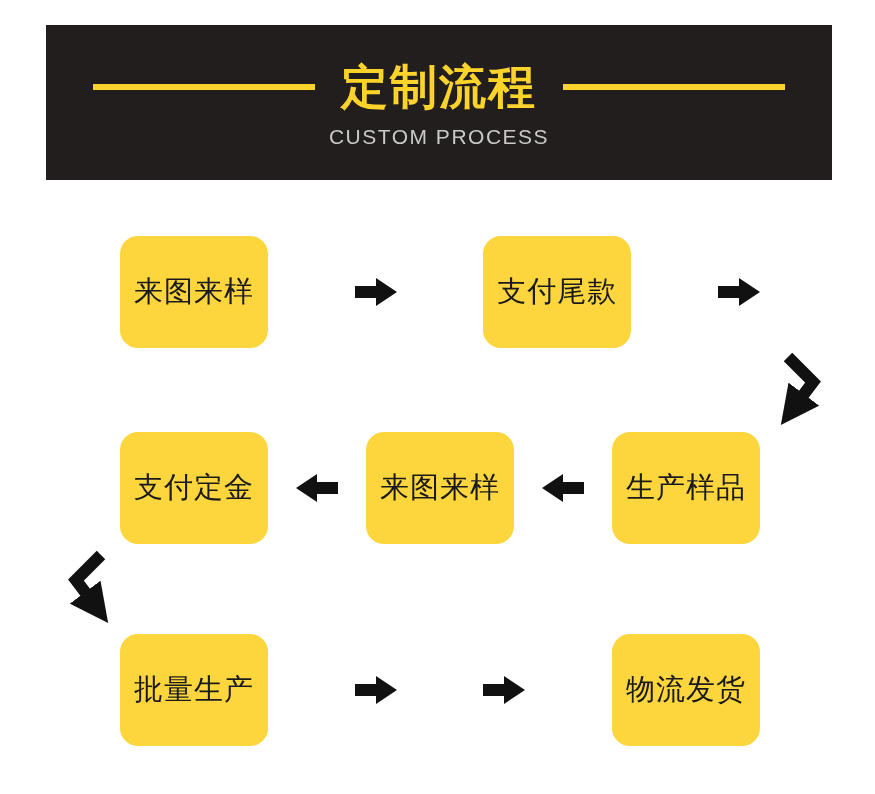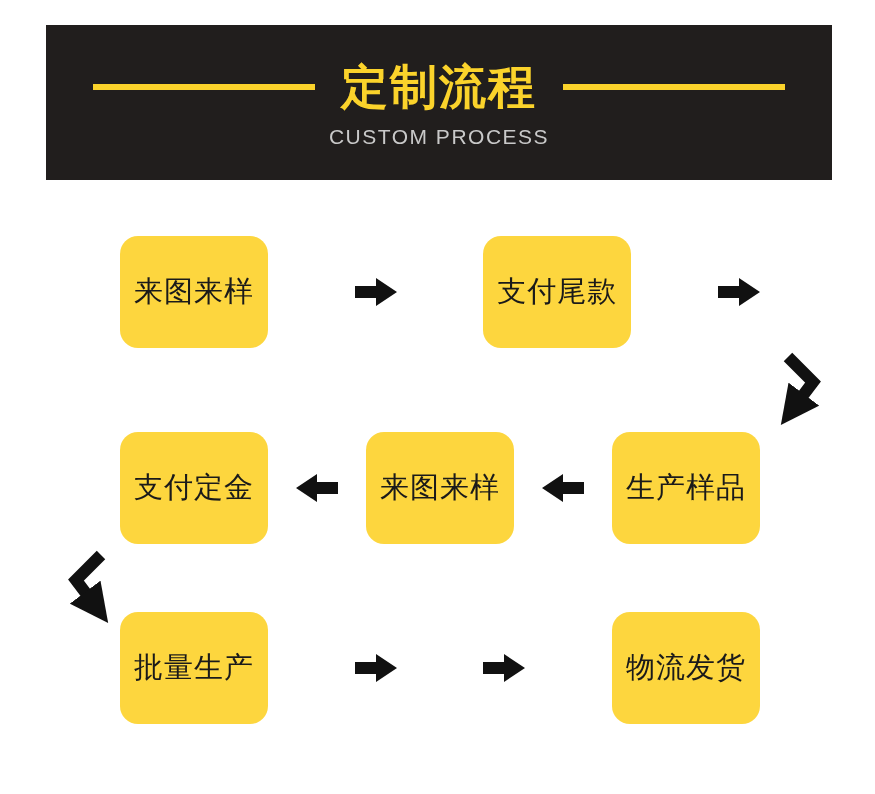--- a/index.html
+++ b/index.html
@@ -35,21 +35,21 @@
   }
 
   
   .flow-row {
     position:absolute; left:120px;
     width:640px; height:112px;
     display:flex; align-items:center; justify-content:space-between;
   }
   .row-1 { top:236px;gap:19px; }
   .row-2 { top:432px; }
-  .row-3 { top:612px; }
+  .row-3 { top:634px; }
 
   .step-box {
     width:148px; height:112px;
     background:#fdd63e;
     border-radius:18px;
     display:flex; align-items:center; justify-content:center;
   }
   .box-label {
     font-size:29px; color:#1a1a1a;
     text-align:center; white-space:pre-line;

